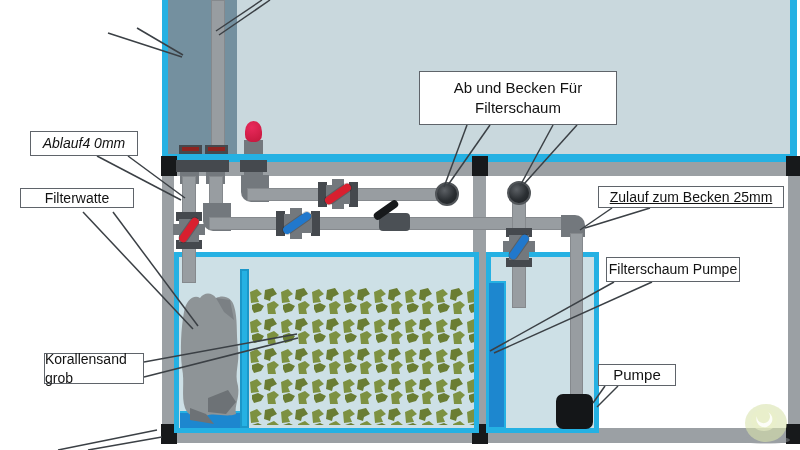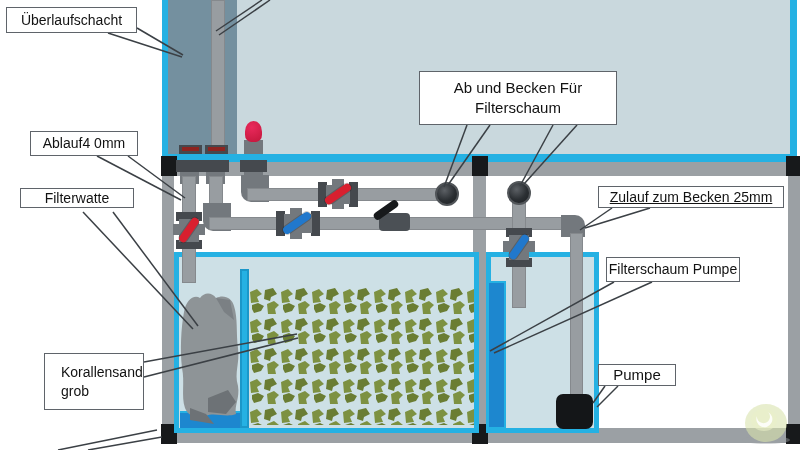--- a/index.html
+++ b/index.html
@@ -175,27 +175,26 @@
         <path d="M618,386 L597,407"></path>
     </g>
     <g>
       <ellipse cx="766" cy="440" rx="24" ry="4" fill="#9ba0a4" opacity="0.45"></ellipse>
       <ellipse cx="766" cy="423" rx="21" ry="19" fill="#d9e2ad" opacity="0.6"></ellipse>
       <ellipse cx="764" cy="420" rx="13" ry="11" fill="#e9f0c8" opacity="0.55"></ellipse>
       <path d="M757,416 a8,8 0 1,0 11,-4 a6.5,6.5 0 1,1 -11,4 Z" fill="#ffffff" opacity="0.85"></path>
     </g>
   </svg>
 
-  <div class="label-box" style="left:6px;top:7px;width:131px;height:26px;">Überlaufschacht</div>
-
-  <div class="label-box" style="left:30px;top:131px;width:108px;height:25px;">Ablauf4 0mm</div>
+
+  <div class="label-box" style="left:30px;top:131px;width:108px;height:25px;font-style:italic;">Ablauf4 0mm</div>
 
   <div class="label-box" style="left:20px;top:188px;width:114px;height:20px;">Filterwatte</div>
 
-  <div class="label-box two-line" style="left:44px;top:353px;width:100px;height:57px;align-items:flex-start;padding-left:16px;">
+  <div class="label-box two-line" style="left:44px;top:353px;width:100px;height:31px;align-items:flex-start;padding-left:0;">
     <span>Korallensand</span>
     <span>grob</span>
   </div>
 
   <div class="label-box two-line" style="left:419px;top:71px;width:198px;height:54px;font-size:15px;">
     <span>Ab und Becken Für</span>
     <span>Filterschaum</span>
   </div>
 
   <div class="label-box" style="left:598px;top:186px;width:186px;height:22px;text-decoration:underline;">Zulauf zum Becken 25mm</div>

